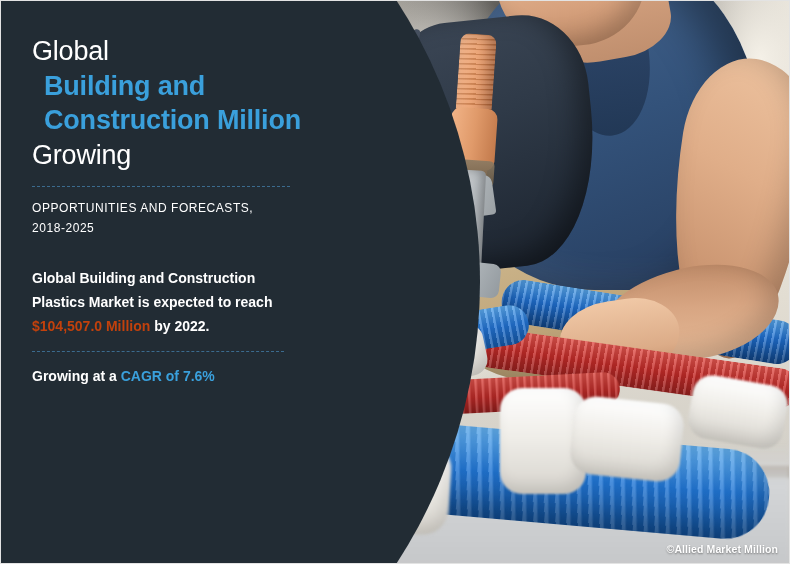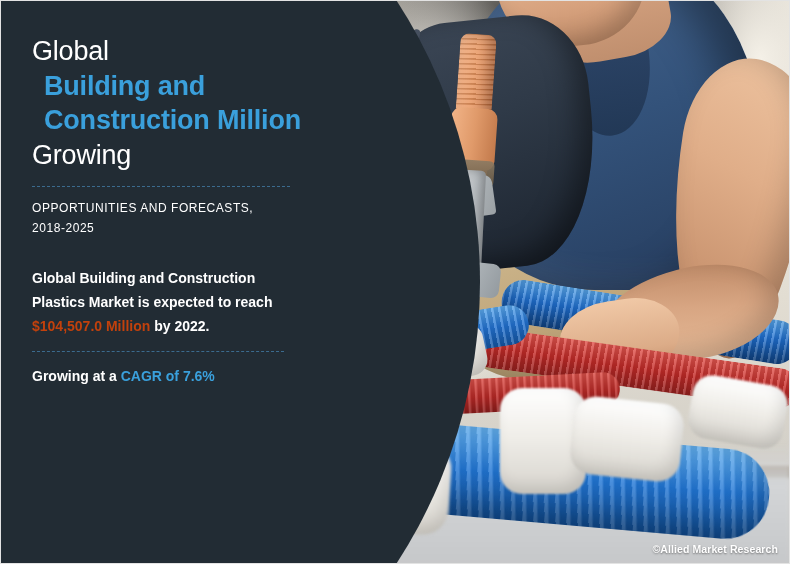--- a/index.html
+++ b/index.html
@@ -410,15 +410,15 @@
     </div>
 
     <div class="divider d2"></div>
 
     <div class="cagr">
       <span>Growing at a </span><span class="hl">CAGR of 7.6%</span>
     </div>
 
   </div>
 
-  <div class="credit">©Allied Market Research</div>
+  <div class="credit">©Allied Market Million</div>
   <div class="edge"></div>
 </div>
 
 </body></html>

